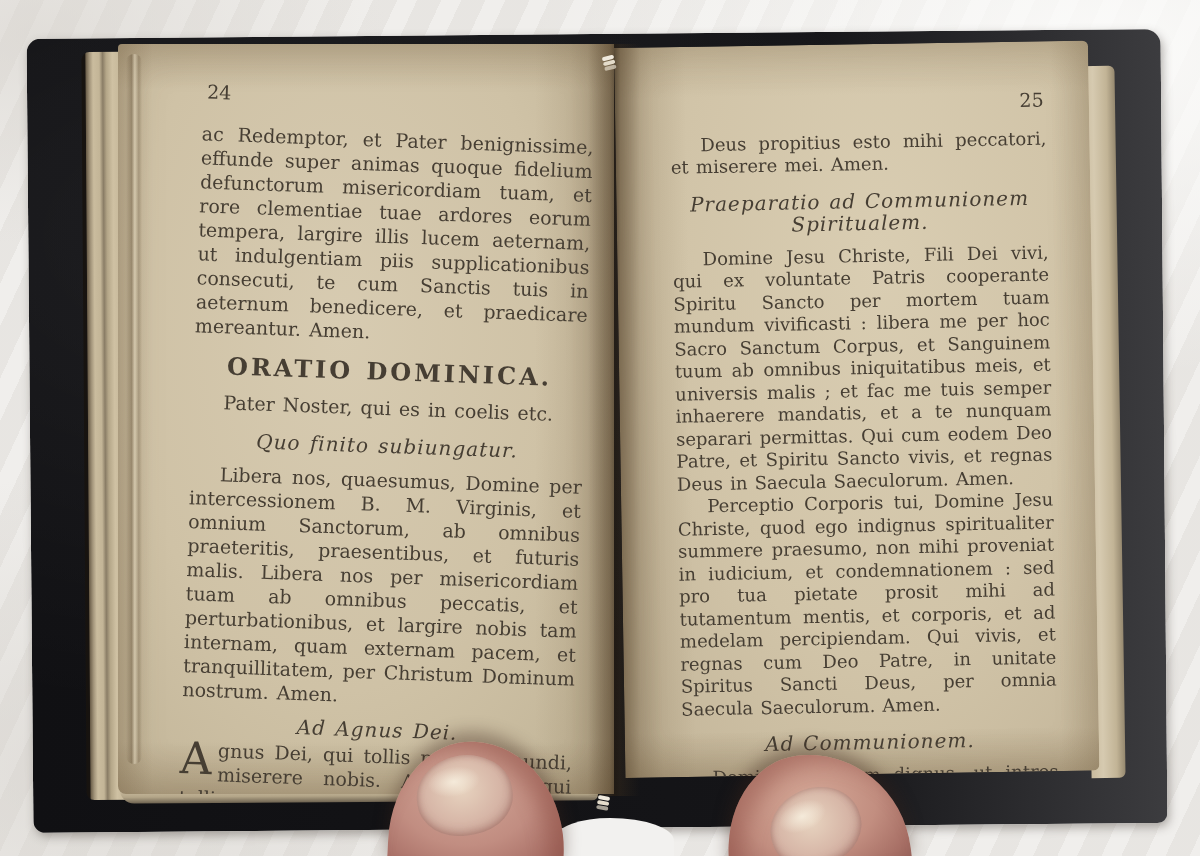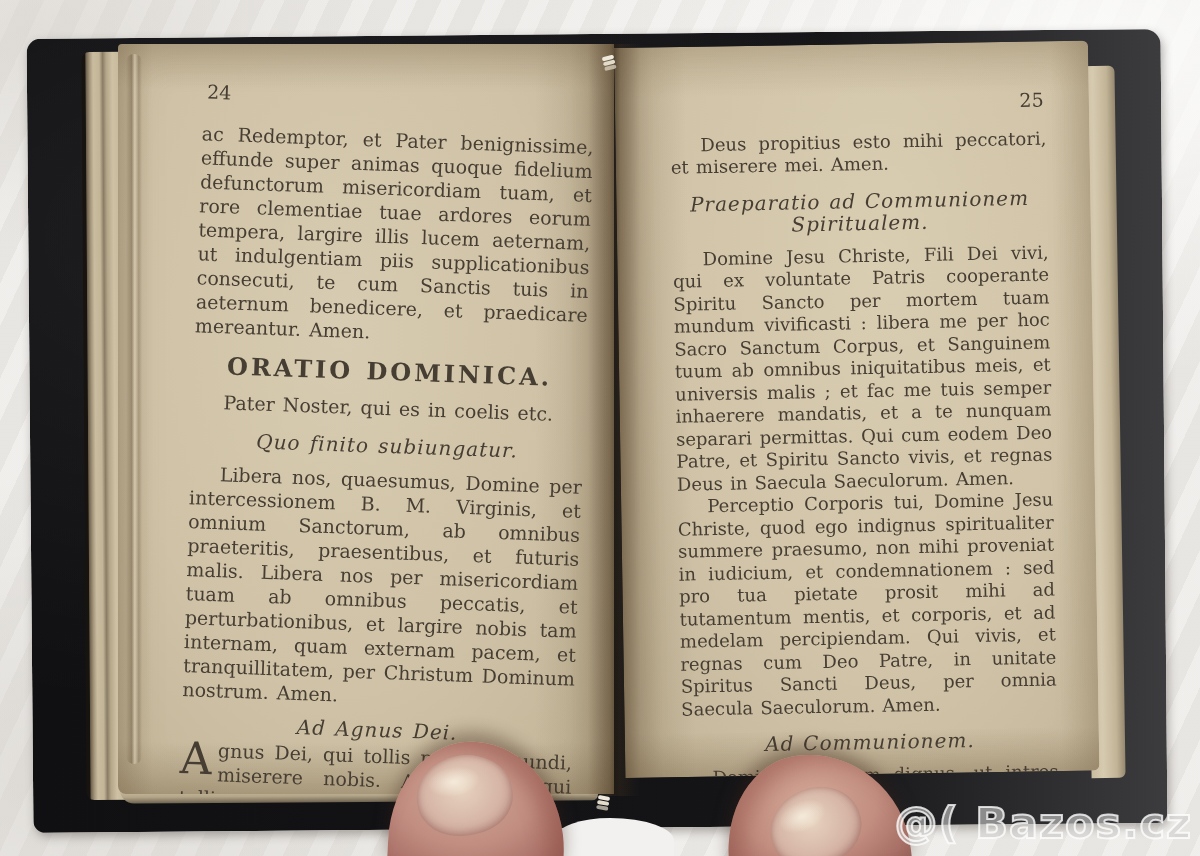--- a/index.html
+++ b/index.html
@@ -297,15 +297,14 @@
     <div class="nail nail-left">
       <div class="nail-shine"></div>
     </div>
   </div>
   <div class="thumb thumb-right">
     <div class="nail nail-right">
       <div class="nail-shine"></div>
     </div>
   </div>
 
-  <div class="watermark">@( Bazos.cz</div>
 
 </div>
 
 </body></html>

